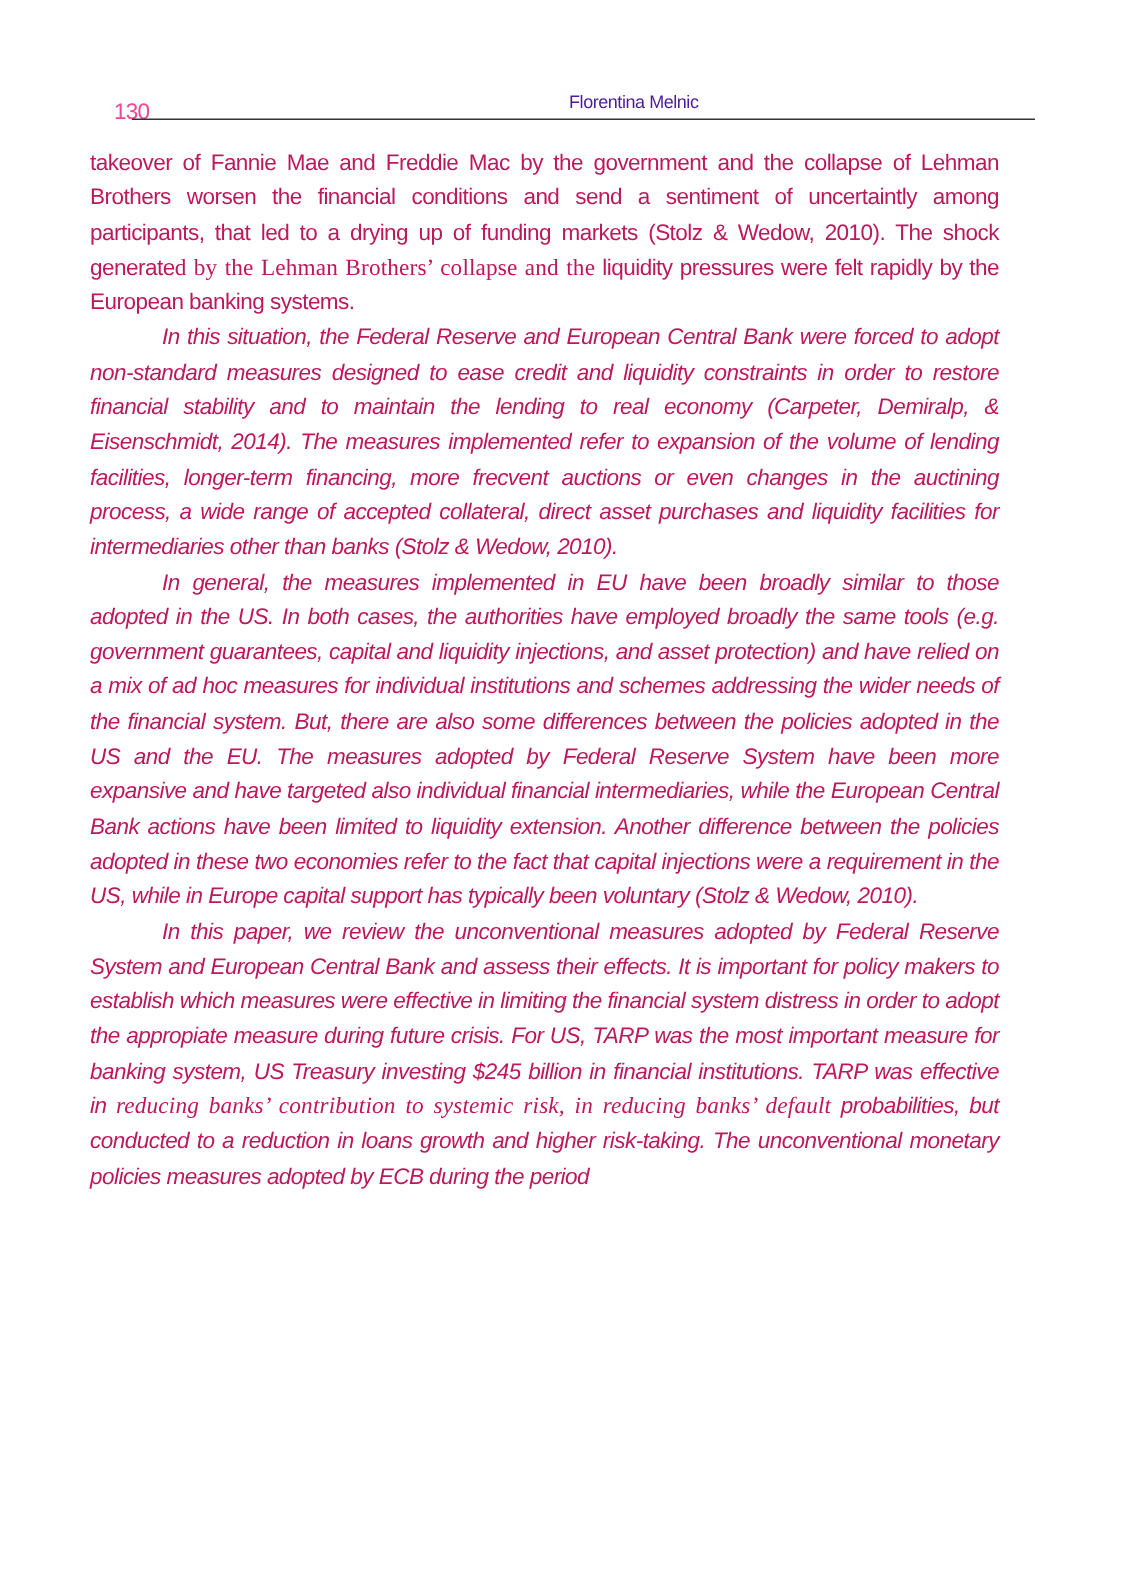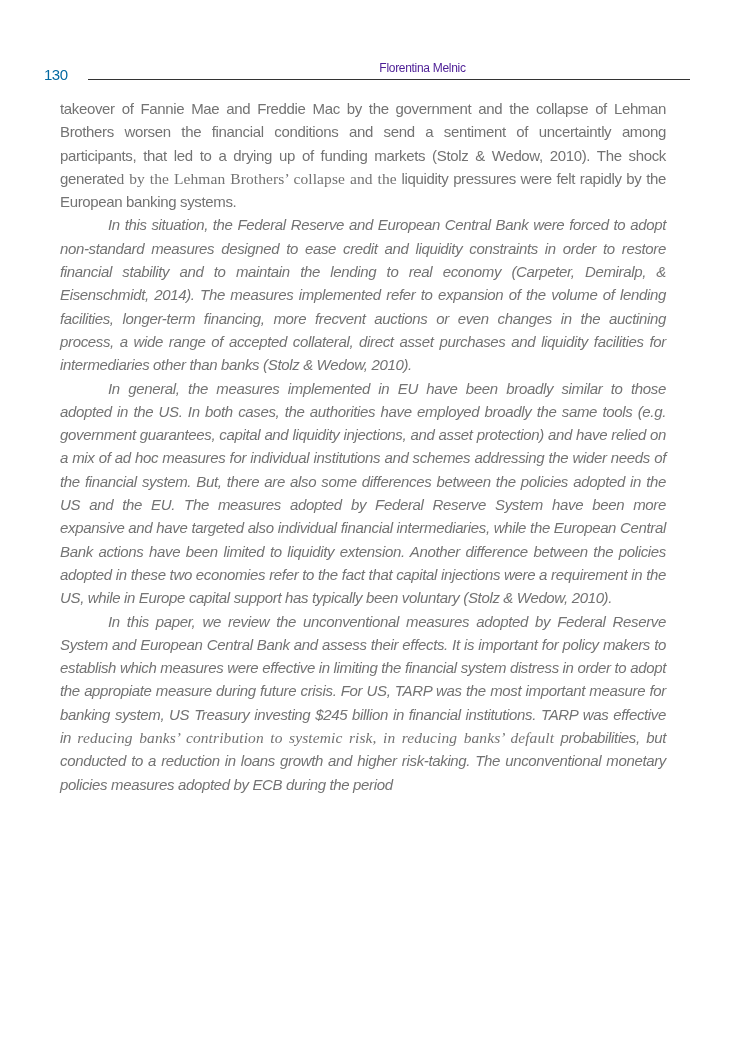--- a/index.html
+++ b/index.html
@@ -1,21 +1,21 @@
 <!DOCTYPE html>
 <html><head>
 <meta charset="utf-8">
 <style>
   html, body { margin: 0; padding: 0; background: #ffffff; }
   body { width: 749px; height: 1058px; position: relative; overflow: hidden; color: #1a1a1a; }
   .header { position: absolute; left: 0; top: 0; width: 749px; height: 90px; }
-  .page-num { position: absolute; left: 44px; top: 66px; font-family: "Liberation Sans", sans-serif; font-size: 15px; letter-spacing: -0.5px; color: #0369a1; }
+  .page-num { position: absolute; left: 76px; top: 66px; font-family: "Liberation Sans", sans-serif; font-size: 15px; letter-spacing: -0.5px; color: #ec4899; }
   .header-rule { position: absolute; left: 88px; top: 79px; width: 602px; height: 1px; background: #333; }
   .running-head { position: absolute; left: 0; width: 749px; top: 61px; text-align: center; font-family: "Liberation Sans", sans-serif; font-size: 12px; letter-spacing: -0.3px; color: #4c1d95; padding-left: 48px; }
-  .body-text { position: absolute; left: 60px; top: 97px; width: 606px; font-family: "Liberation Sans", sans-serif; font-size: 15px; line-height: 23.3px; letter-spacing: -0.35px; text-align: justify; color: #737373; }
+  .body-text { position: absolute; left: 60px; top: 97px; width: 606px; font-family: "Liberation Sans", sans-serif; font-size: 15px; line-height: 23.3px; letter-spacing: -0.35px; text-align: justify; color: #be185d; }
   .body-text p { margin: 0; }
   .body-text p.indent { text-indent: 48px; font-style: italic; }
   .serif { font-family: "Liberation Serif", serif; letter-spacing: 0.1px; font-size: 15.5px; }
 </style>
 </head>
 <body>
 
 <div class="header">
   <span class="page-num">130</span>
   <div class="header-rule"></div>

